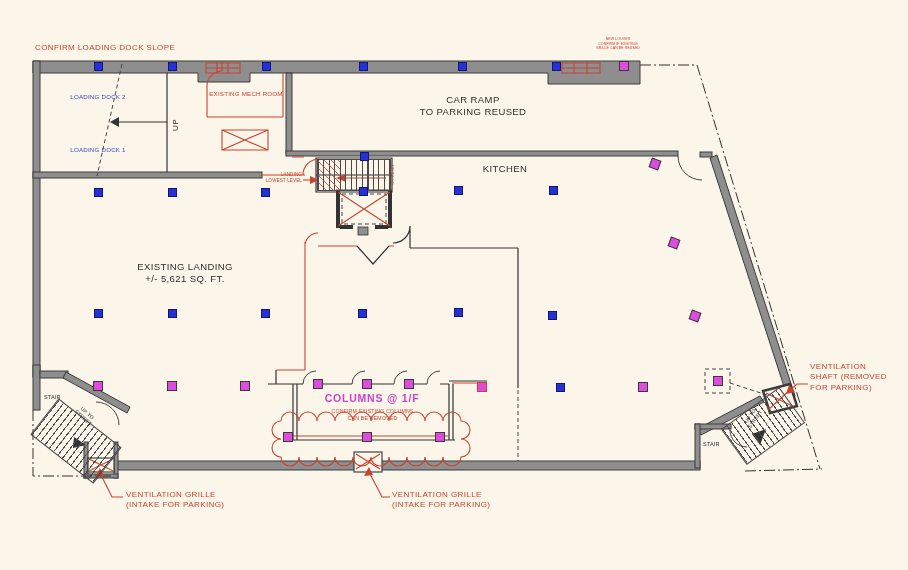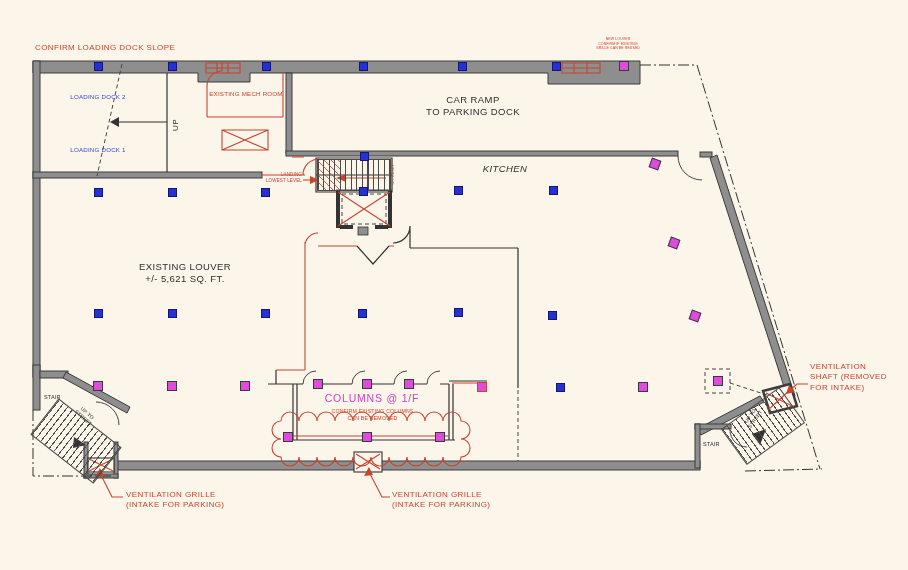--- a/index.html
+++ b/index.html
@@ -26,21 +26,21 @@
   .col{position:absolute;box-sizing:border-box;}
   .col.blue{width:9px;height:9px;background:var(--cblue);border:1px solid #14176e;}
   .col.mag{width:10px;height:10px;background:var(--cmag);border:1px solid #3a3a3a;}
   .col.mag.redline{border:1.5px solid var(--red);}
   .lbl{position:absolute;color:var(--ink);white-space:nowrap;line-height:1.3;letter-spacing:.4px;}
   .center{text-align:center;}
   .right{text-align:right;}
   .wrap{white-space:normal;}
   .red{color:var(--red);}
   .blue-t{color:var(--tblue);}
-  .mag-t{color:var(--tmag);}
+  .mag-t{color:var(--tmag);font-weight:bold;}
   .fs-room{font-size:9.5px;}
   .fs-8{font-size:8px;}
   .fs-62{font-size:6.2px;letter-spacing:.2px;}
   .fs-55{font-size:5.5px;letter-spacing:.2px;}
   .fs-52{font-size:5.2px;letter-spacing:.2px;}
   .fs-5{font-size:5px;letter-spacing:.2px;line-height:1.15;}
   .fs-46{font-size:4.6px;letter-spacing:.1px;line-height:1.2;}
   .fs-4{font-size:4px;letter-spacing:.1px;}
   .fs-35{font-size:3.5px;letter-spacing:.1px;line-height:1.35;}
   .fs-mag{font-size:10.5px;letter-spacing:.8px;}
@@ -181,27 +181,27 @@
 
   <div class="lbl blue-t fs-62" style="left:60px;top:93px;width:76px;text-align:center;">LOADING DOCK 2</div>
   <div class="lbl blue-t fs-62" style="left:60px;top:146px;width:76px;text-align:center;">LOADING DOCK 1</div>
 
   <div class="lbl fs-8" style="left:171px;top:131px;transform:rotate(-90deg);transform-origin:left top;">UP</div>
 
   <div class="lbl red fs-62" style="left:200px;top:90px;width:92px;text-align:center;">EXISTING MECH ROOM</div>
 
   <div class="lbl fs-room center" style="left:385px;top:94px;width:176px;text-align:center;">
     <div>CAR RAMP</div>
-    <div>TO PARKING DOCK</div>
-  </div>
-
-  <div class="lbl fs-room center" style="left:445px;top:163px;width:120px;font-style:italic;">KITCHEN</div>
+    <div>TO PARKING REUSED</div>
+  </div>
+
+  <div class="lbl fs-room center" style="left:445px;top:163px;width:120px;">KITCHEN</div>
 
   <div class="lbl fs-room center" style="left:115px;top:261px;width:140px;">
-    <div>EXISTING LOUVER</div>
+    <div>EXISTING LANDING</div>
     <div>+/- 5,621 SQ. FT.</div>
   </div>
 
 
   <div class="lbl mag-t fs-mag center" style="left:312px;top:392px;width:120px;">COLUMNS @ 1/F</div>
 
   <div class="lbl red fs-52 center" style="left:320px;top:408px;width:105px;">
     <div>CONFIRM EXISTING COLUMNS</div>
     <div>CAN BE REMOVED</div>
   </div>
@@ -212,21 +212,21 @@
   </div>
 
   <div class="lbl red fs-8" style="left:392px;top:490px;">
     <div>VENTILATION GRILLE</div>
     <div>(INTAKE FOR PARKING)</div>
   </div>
 
   <div class="lbl red fs-8" style="left:810px;top:362px;">
     <div>VENTILATION</div>
     <div>SHAFT (REMOVED</div>
-    <div>FOR INTAKE)</div>
+    <div>FOR PARKING)</div>
   </div>
 
   <div class="lbl fs-55" style="left:44px;top:394px;">STAIR</div>
   <div class="lbl fs-55" style="left:703px;top:441px;">STAIR</div>
 
   <div class="lbl fs-5 wrap center" style="left:70px;top:410px;width:30px;transform:rotate(42deg);">UP TO STREET</div>
   <div class="lbl fs-5 wrap center" style="left:738px;top:412px;width:30px;transform:rotate(-55deg);">UP TO STREET</div>
 
   <div class="lbl red fs-46 right" style="left:256px;top:172px;width:46px;">
     <div>LANDING</div>

